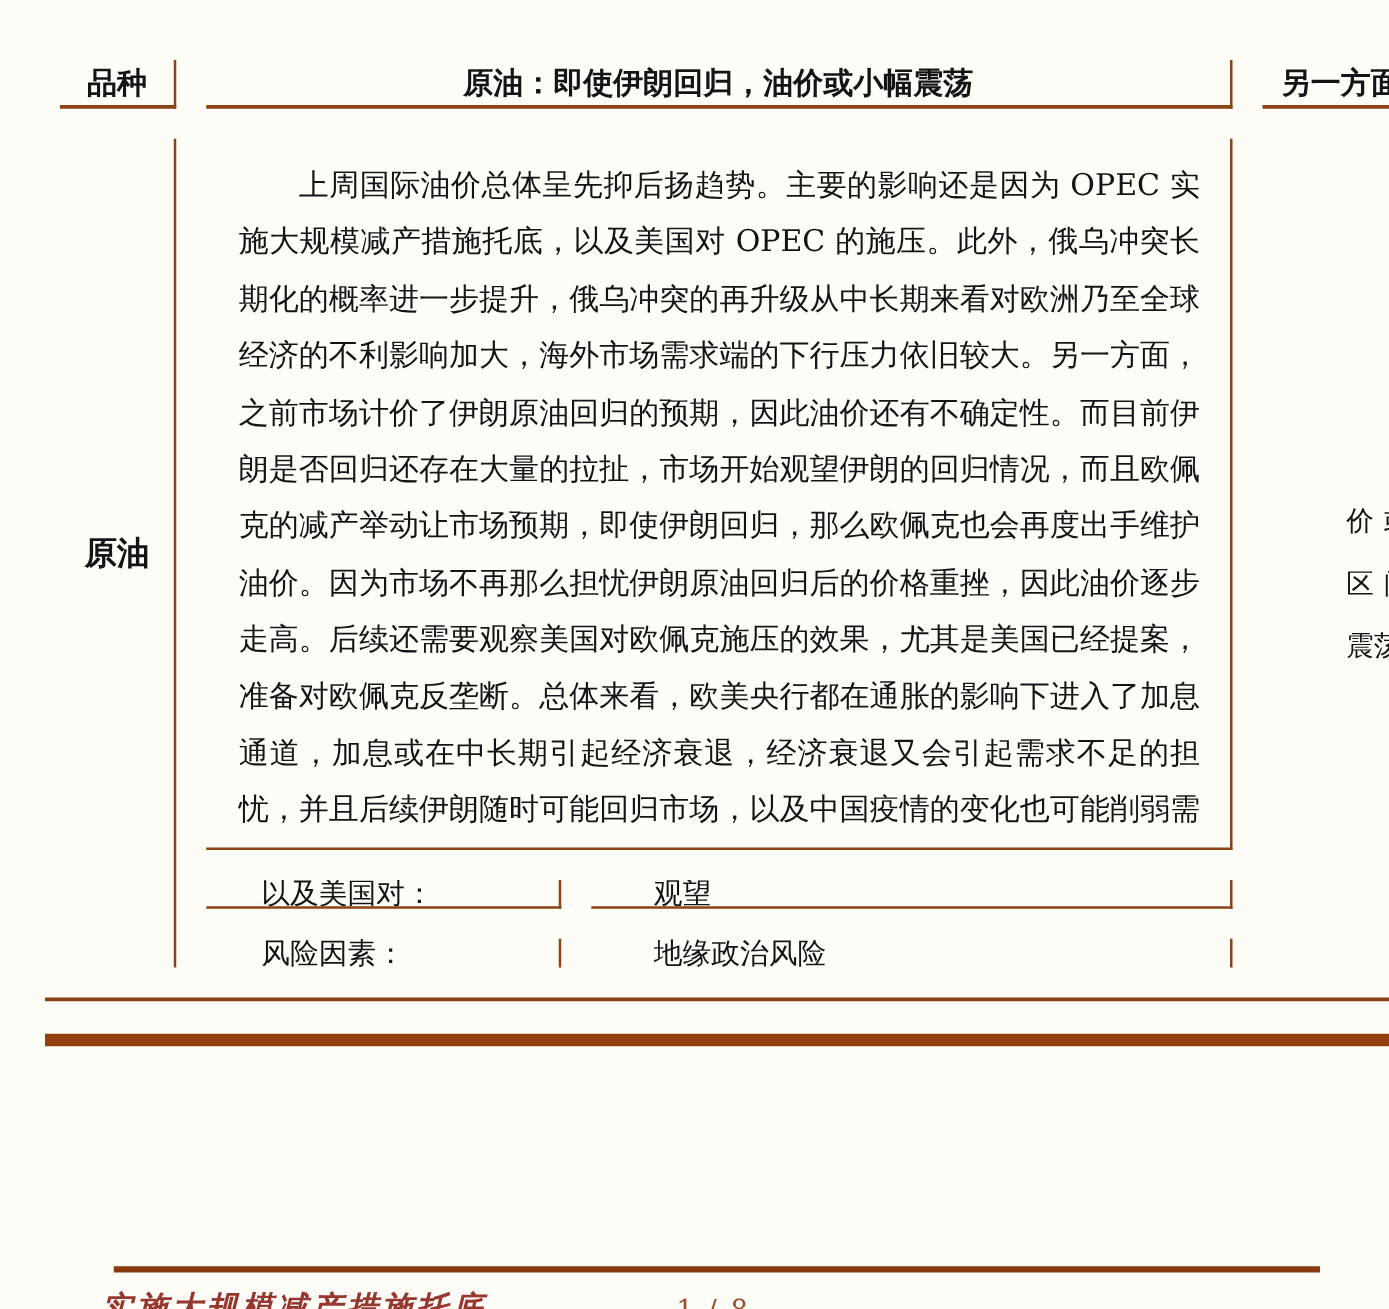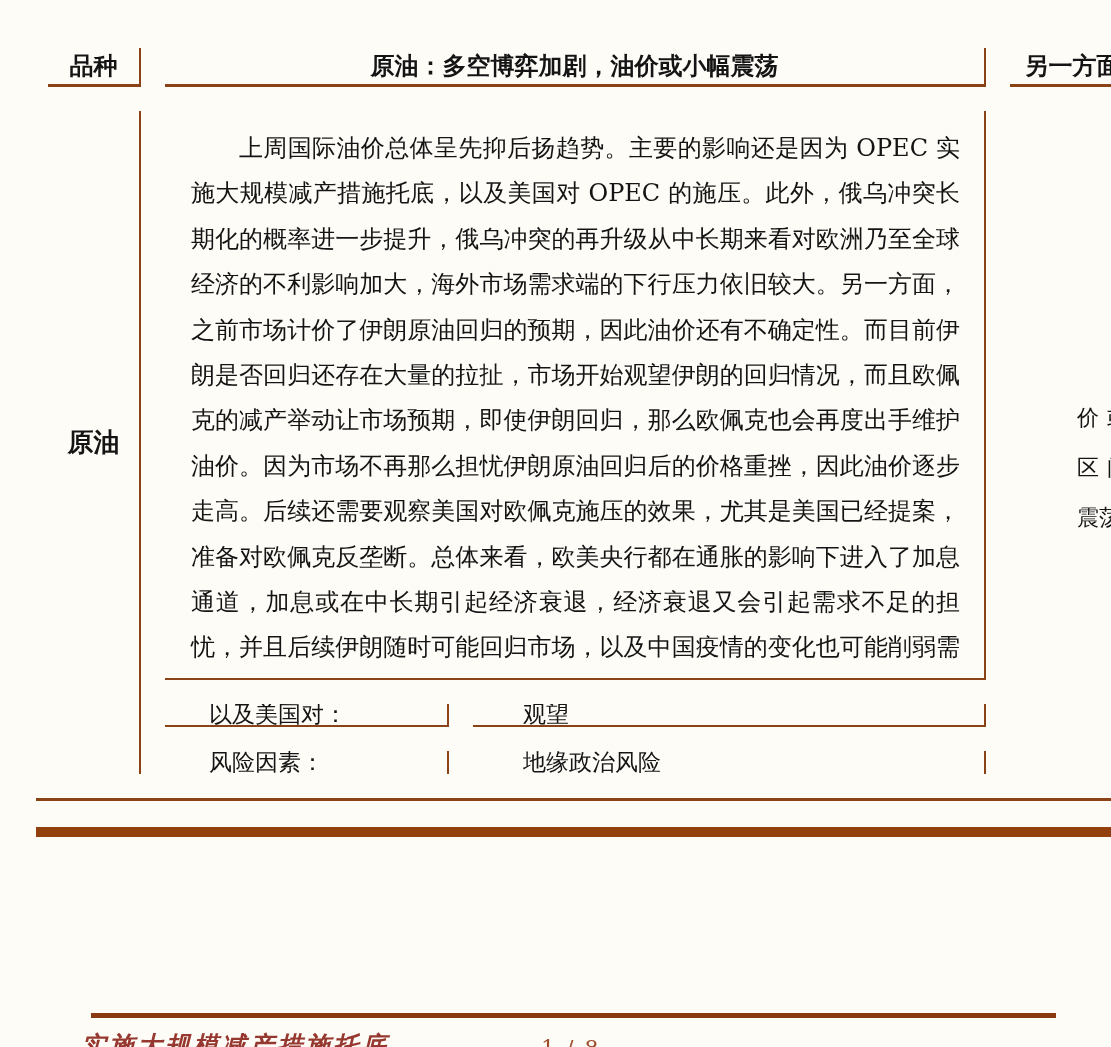--- a/index.html
+++ b/index.html
@@ -108,21 +108,21 @@
     color: var(--page-number-text);
     font-family: "DejaVu Serif", "Liberation Serif", serif;
   }
 </style>
 </head>
 <body>
 
 <div class="doc-table">
   <div class="cell hdr center b-r b-b-thick cell-variety-header">品种</div>
 
-  <div class="cell hdr center b-r b-b-thick cell-title">原油：多空博弈加剧，油价或小幅震荡</div>
+  <div class="cell hdr center b-r b-b-thick cell-title">原油：即使伊朗回归，油价或小幅震荡</div>
 
   <div class="cell hdr center b-b-thick cell-outlook-header">另一方面</div>
 
   <div class="cell center b-r cell-variety">原油</div>
 
   <div class="cell b-r b-b cell-analysis">
     <p>上周国际油价总体呈先抑后扬趋势。主要的影响还是因为 OPEC 实施大规模减产措施托底，以及美国对 OPEC 的施压。此外，俄乌冲突长期化的概率进一步提升，俄乌冲突的再升级从中长期来看对欧洲乃至全球经济的不利影响加大，海外市场需求端的下行压力依旧较大。另一方面，之前市场计价了伊朗原油回归的预期，因此油价还有不确定性。而目前伊朗是否回归还存在大量的拉扯，市场开始观望伊朗的回归情况，而且欧佩克的减产举动让市场预期，即使伊朗回归，那么欧佩克也会再度出手维护油价。因为市场不再那么担忧伊朗原油回归后的价格重挫，因此油价逐步走高。后续还需要观察美国对欧佩克施压的效果，尤其是美国已经提案，准备对欧佩克反垄断。总体来看，欧美央行都在通胀的影响下进入了加息通道，加息或在中长期引起经济衰退，经济衰退又会引起需求不足的担忧，并且后续伊朗随时可能回归市场，以及中国疫情的变化也可能削弱需求，原油价格或小幅震荡，还需要关注供应变化和情绪转向的风险。</p>
   </div>
 
   <div class="cell sub-label b-r b-b cell-advice-label">以及美国对：</div>

